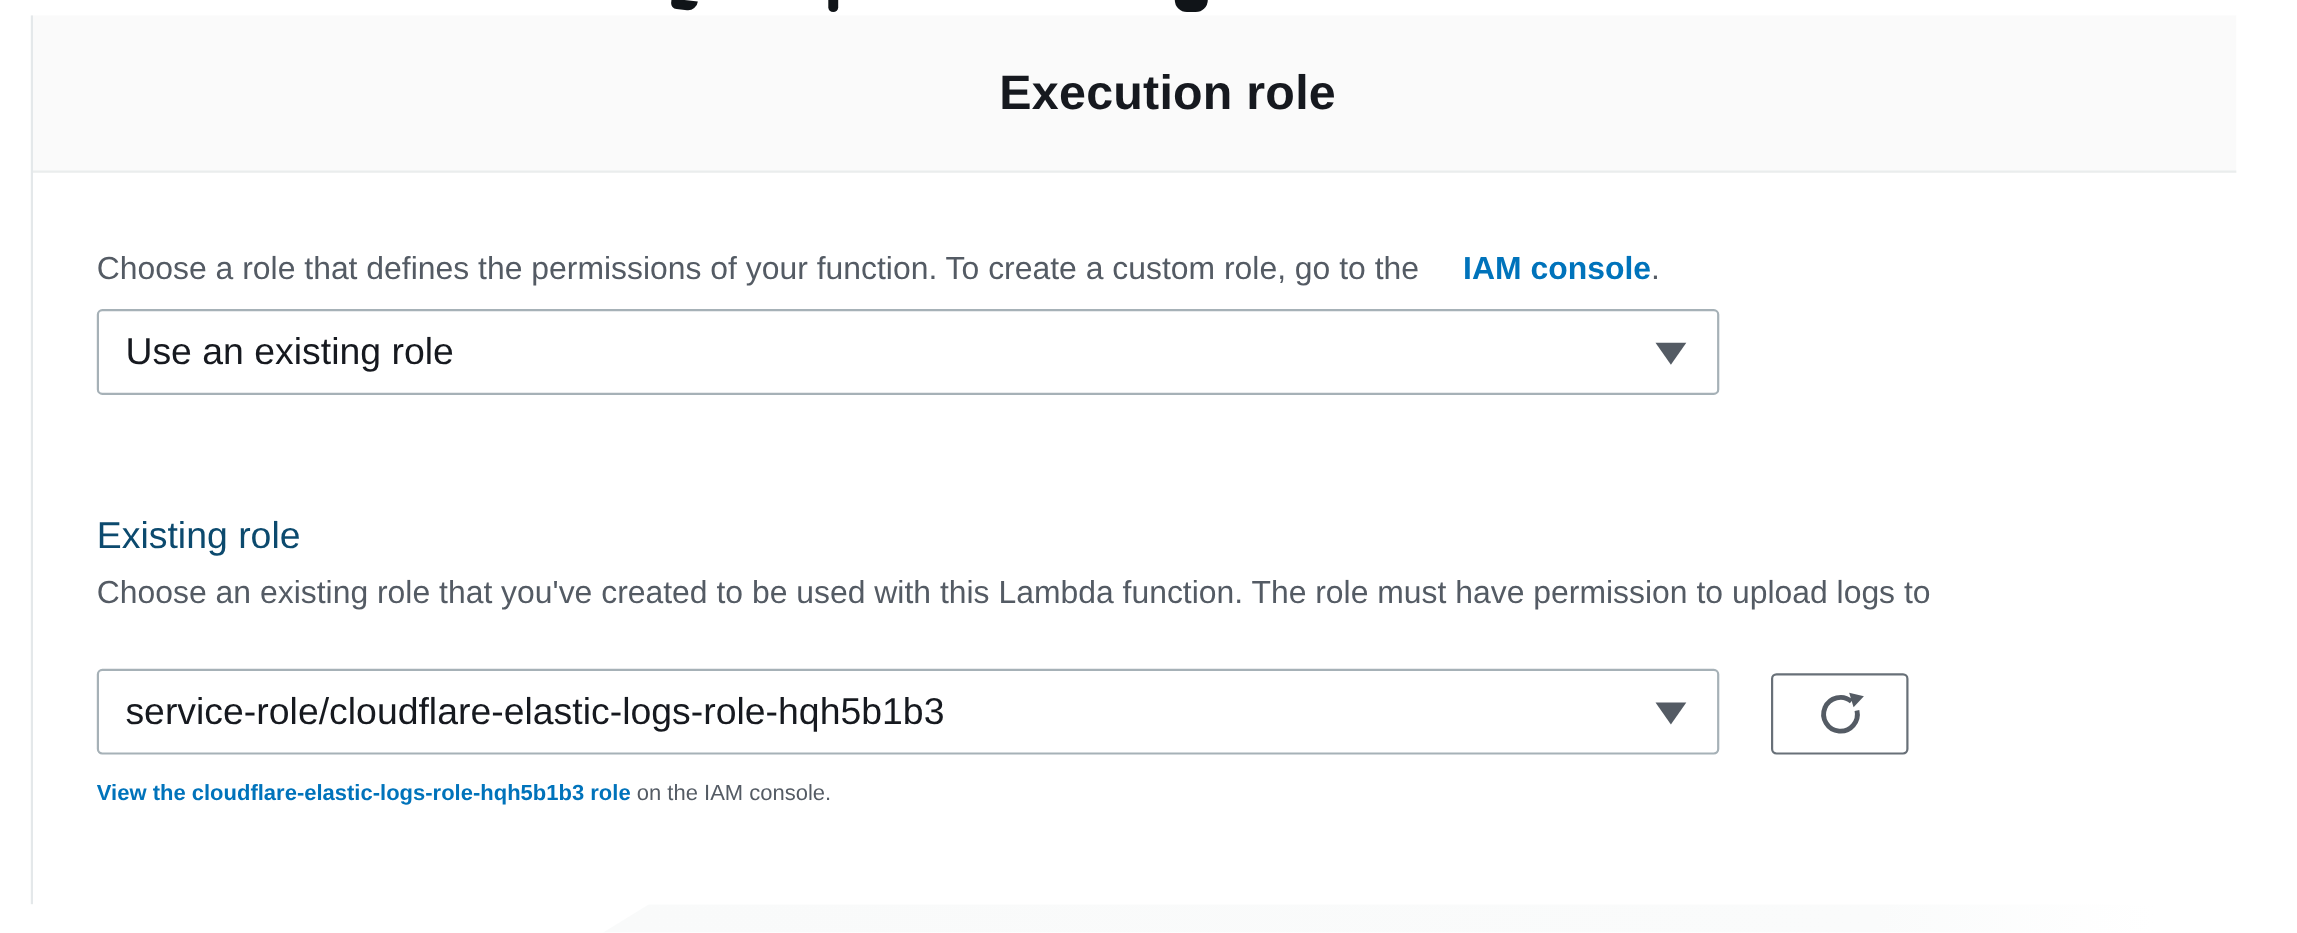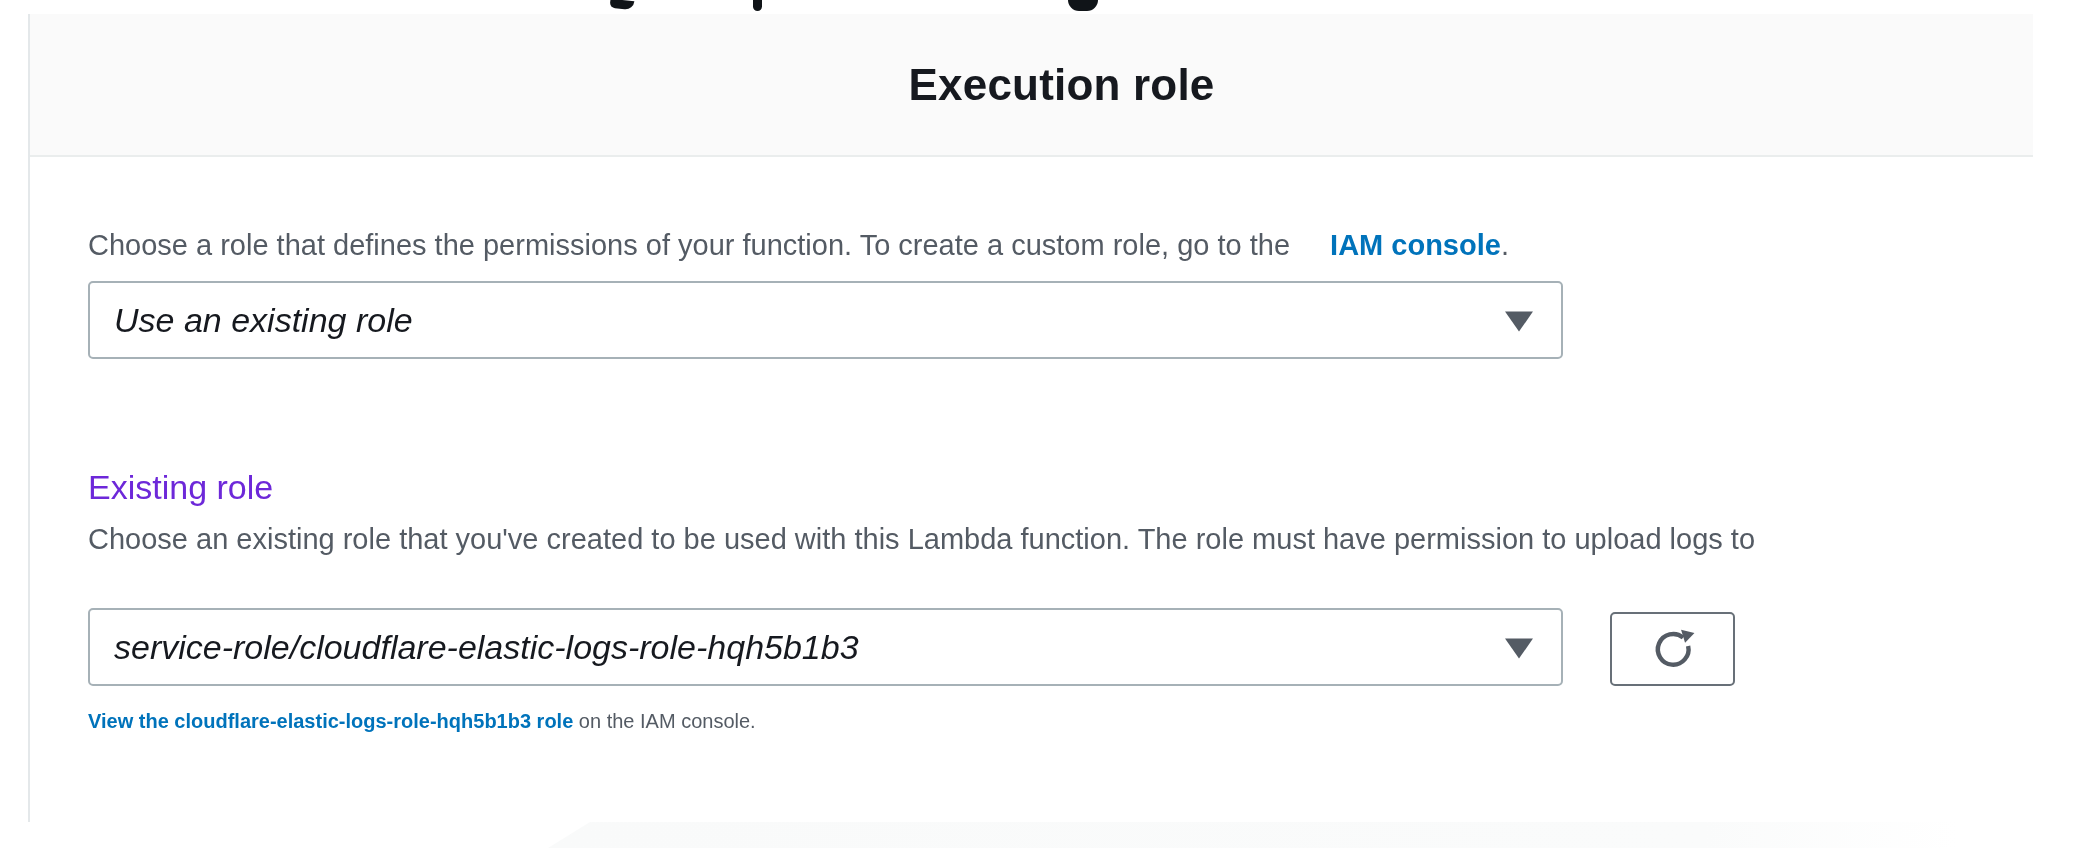--- a/index.html
+++ b/index.html
@@ -33,34 +33,34 @@
   }
 
   .desc { color: #545b64; font-size: 29px; line-height: 39px; }
   .desc-top { position: absolute; left: 88px; top: 226px; white-space: nowrap; }
   .inline-link { color: #0073bb; font-weight: 700; cursor: pointer; margin-left: 32px; }
 
   .aws-select {
     position: absolute; left: 88px; width: 1475px; height: 78px;
     background: #ffffff; border: 2px solid #a6b1b7; border-radius: 5px;
     display: flex; align-items: center; padding-left: 24px;
-    font-size: 34px; color: #16191f; cursor: pointer; font-style: italic;
+    font-size: 34px; color: #16191f; cursor: pointer;
   }
   .select-1 { top: 281px; }
   .select-2 { top: 608px; }
   .caret {
     position: absolute; right: 28px; top: 50%; transform: translateY(-42%);
     width: 0; height: 0;
     border-left: 14px solid transparent; border-right: 14px solid transparent;
     border-top: 20px solid #545b64;
   }
 
   .field-label {
     position: absolute; left: 88px; top: 468px;
-    font-size: 34px; color: #6d28d9;
+    font-size: 34px; color: #0c4a6e;
   }
   .field-desc { position: absolute; left: 88px; top: 520px; }
 
   .refresh-btn {
     position: absolute; left: 1610px; top: 612px; width: 125px; height: 74px;
     background: #ffffff; border: 2px solid #687078; border-radius: 5px;
     display: flex; align-items: center; justify-content: center; cursor: pointer;
   }
 
   .view-link-line { position: absolute; left: 88px; top: 710px; font-size: 20px; white-space: nowrap; }

